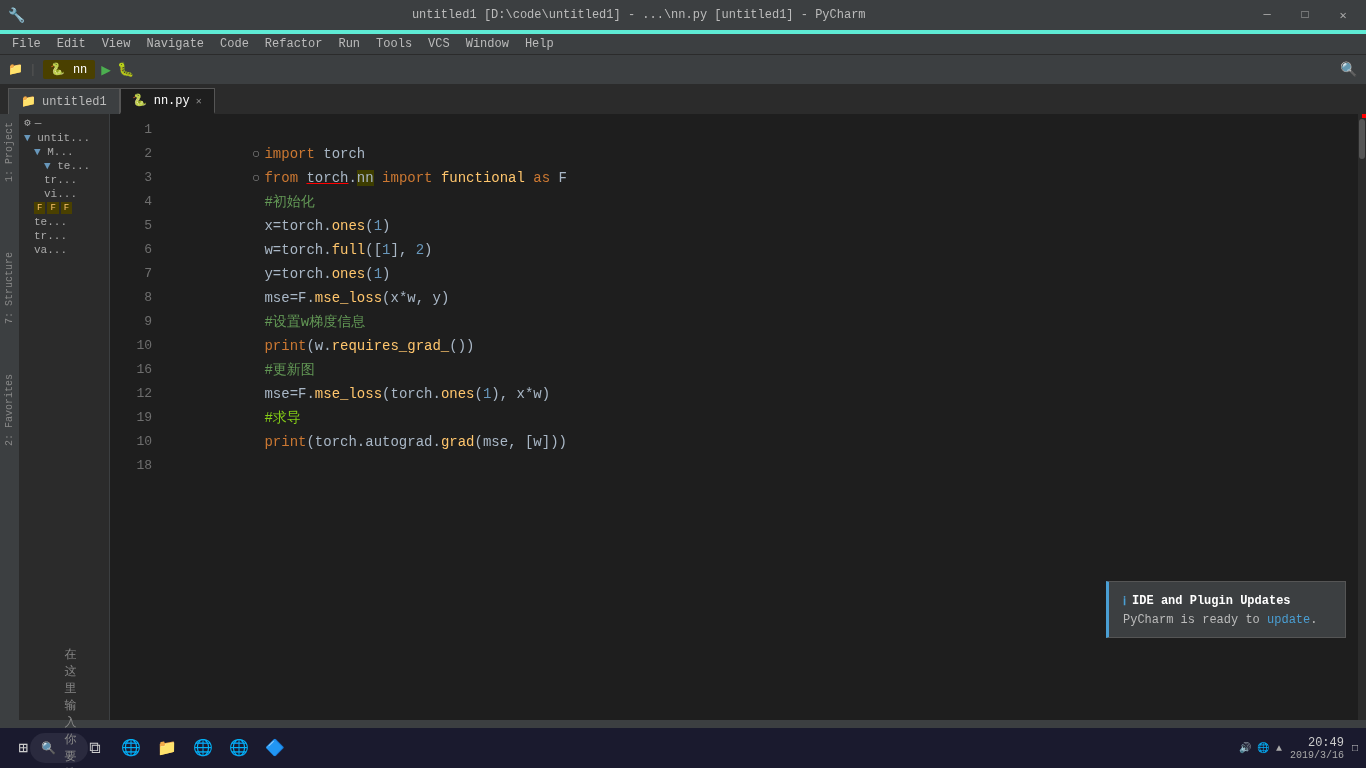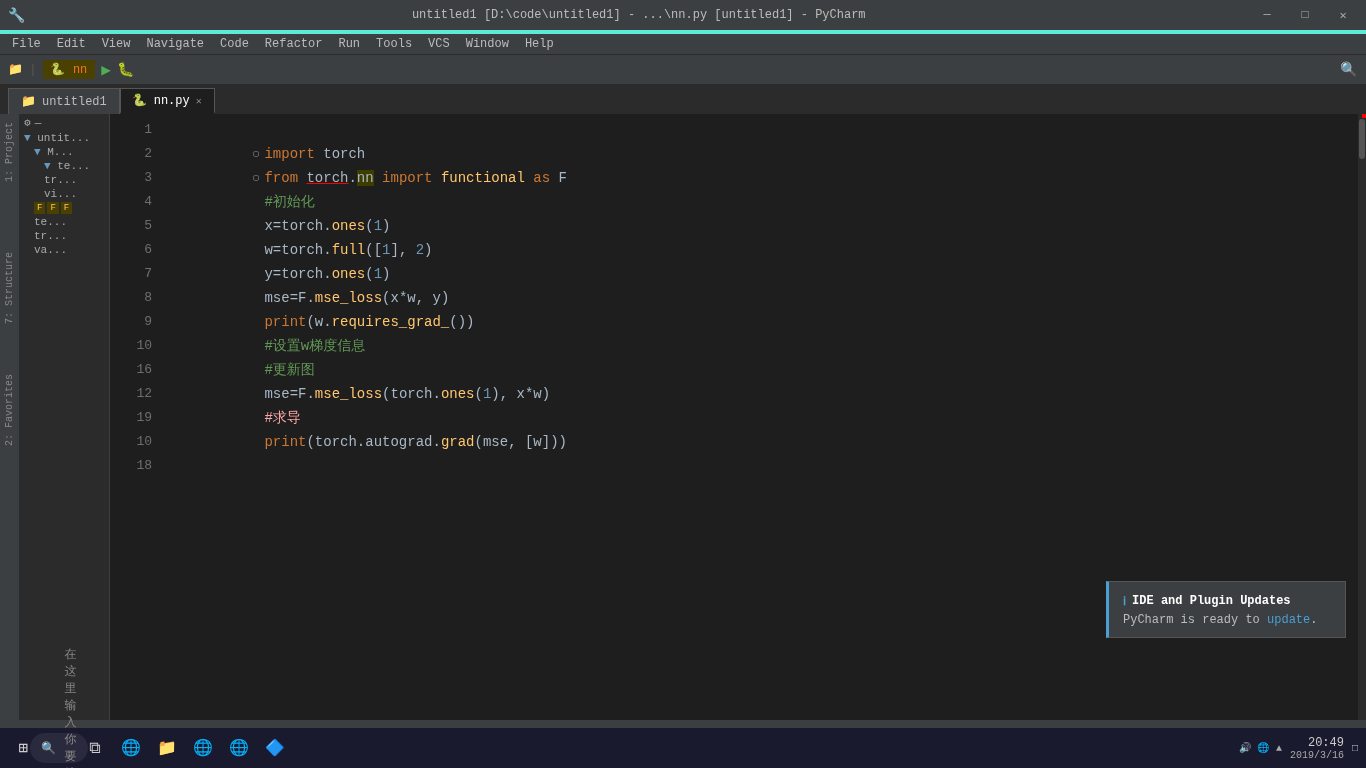--- a/index.html
+++ b/index.html
@@ -298,21 +298,21 @@
   <span class="menu-item">Run</span>
   <span class="menu-item">Tools</span>
   <span class="menu-item">VCS</span>
   <span class="menu-item">Window</span>
   <span class="menu-item">Help</span>
 </div>
 
 <div id="toolbar">
   <span style="color:#aaa;font-size:12px;">📁</span>
   <span style="color:#555;">|</span>
-  <span style="background:#4a4000;padding:2px 8px;color:#f97316;font-size:12px;border-radius:2px;">🐍 nn</span>
+  <span style="background:#4a4000;padding:2px 8px;color:#ffffff;font-size:12px;border-radius:2px;">🐍 nn</span>
   <span style="color:#4caf50;font-size:16px;cursor:pointer;">▶</span>
   <span style="color:#4a9fd4;font-size:14px;cursor:pointer;">🐛</span>
   <span style="margin-left:auto;color:#aaa;font-size:14px;cursor:pointer;">🔍</span>
 </div>
 
 <div id="tabs">
   <div class="tab">
     <span>📁</span>
     <span>untitled1</span>
   </div>
@@ -392,33 +392,33 @@
         <div class="code-line">
           <span style="margin-right:4px;">&nbsp;</span><span style="color:#a9b7c6;">w</span><span style="color:#a9b7c6;">=</span><span style="color:#a9b7c6;">torch</span><span style="color:#a9b7c6;">.</span><span style="color:#ffc66d;">full</span><span style="color:#a9b7c6;">([</span><span style="color:#6897bb;">1</span><span style="color:#a9b7c6;">],</span> <span style="color:#6897bb;">2</span><span style="color:#a9b7c6;">)</span>
         </div>
         <div class="code-line">
           <span style="margin-right:4px;">&nbsp;</span><span style="color:#a9b7c6;">y</span><span style="color:#a9b7c6;">=</span><span style="color:#a9b7c6;">torch</span><span style="color:#a9b7c6;">.</span><span style="color:#ffc66d;">ones</span><span style="color:#a9b7c6;">(</span><span style="color:#6897bb;">1</span><span style="color:#a9b7c6;">)</span>
         </div>
         <div class="code-line">
           <span style="margin-right:4px;">&nbsp;</span><span style="color:#a9b7c6;">mse</span><span style="color:#a9b7c6;">=</span><span style="color:#a9b7c6;">F</span><span style="color:#a9b7c6;">.</span><span style="color:#ffc66d;">mse_loss</span><span style="color:#a9b7c6;">(</span><span style="color:#a9b7c6;">x</span><span style="color:#a9b7c6;">*</span><span style="color:#a9b7c6;">w</span><span style="color:#a9b7c6;">,</span> <span style="color:#a9b7c6;">y</span><span style="color:#a9b7c6;">)</span>
         </div>
         <div class="code-line">
+          <span style="margin-right:4px;">&nbsp;</span><span style="color:#629755;">#设置w梯度信息</span>
+        </div>
+        <div class="code-line">
           <span style="margin-right:4px;">&nbsp;</span><span style="color:#cc7832;">print</span><span style="color:#a9b7c6;">(</span><span style="color:#a9b7c6;">w</span><span style="color:#a9b7c6;">.</span><span style="color:#ffc66d;">requires_grad_</span><span style="color:#a9b7c6;">())</span>
         </div>
         <div class="code-line">
-          <span style="margin-right:4px;">&nbsp;</span><span style="color:#629755;">#设置w梯度信息</span>
-        </div>
-        <div class="code-line">
           <span style="margin-right:4px;">&nbsp;</span><span style="color:#629755;">#更新图</span>
         </div>
         <div class="code-line">
           <span style="margin-right:4px;">&nbsp;</span><span style="color:#a9b7c6;">mse</span><span style="color:#a9b7c6;">=</span><span style="color:#a9b7c6;">F</span><span style="color:#a9b7c6;">.</span><span style="color:#ffc66d;">mse_loss</span><span style="color:#a9b7c6;">(</span><span style="color:#a9b7c6;">torch</span><span style="color:#a9b7c6;">.</span><span style="color:#ffc66d;">ones</span><span style="color:#a9b7c6;">(</span><span style="color:#6897bb;">1</span><span style="color:#a9b7c6;">),</span> <span style="color:#a9b7c6;">x</span><span style="color:#a9b7c6;">*</span><span style="color:#a9b7c6;">w</span><span style="color:#a9b7c6;">)</span>
         </div>
         <div class="code-line">
-          <span style="margin-right:4px;">&nbsp;</span><span style="color:#fca5a5;">#求导</span>
+          <span style="margin-right:4px;">&nbsp;</span><span style="color:#84cc16;">#求导</span>
         </div>
         <div class="code-line">
           <span style="margin-right:4px;">&nbsp;</span><span style="color:#cc7832;">print</span><span style="color:#a9b7c6;">(</span><span style="color:#a9b7c6;">torch</span><span style="color:#a9b7c6;">.</span><span style="color:#a9b7c6;">autograd</span><span style="color:#a9b7c6;">.</span><span style="color:#ffc66d;">grad</span><span style="color:#a9b7c6;">(</span><span style="color:#a9b7c6;">mse</span><span style="color:#a9b7c6;">,</span> <span style="color:#a9b7c6;">[</span><span style="color:#a9b7c6;">w</span><span style="color:#a9b7c6;">]))</span>
         </div>
       </div>
 
       <div id="scrollbar-right">
         <div id="error-marker"></div>
         <div id="scrollbar-thumb"></div>
       </div>

